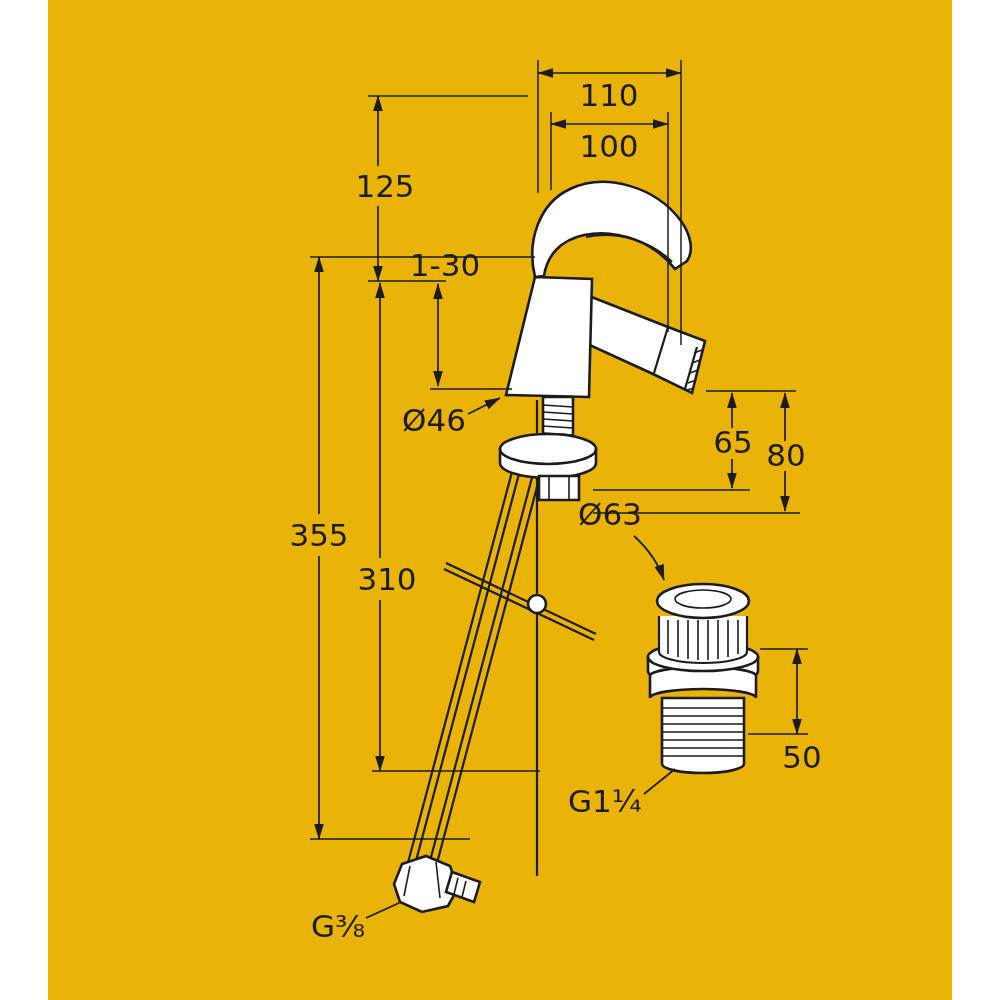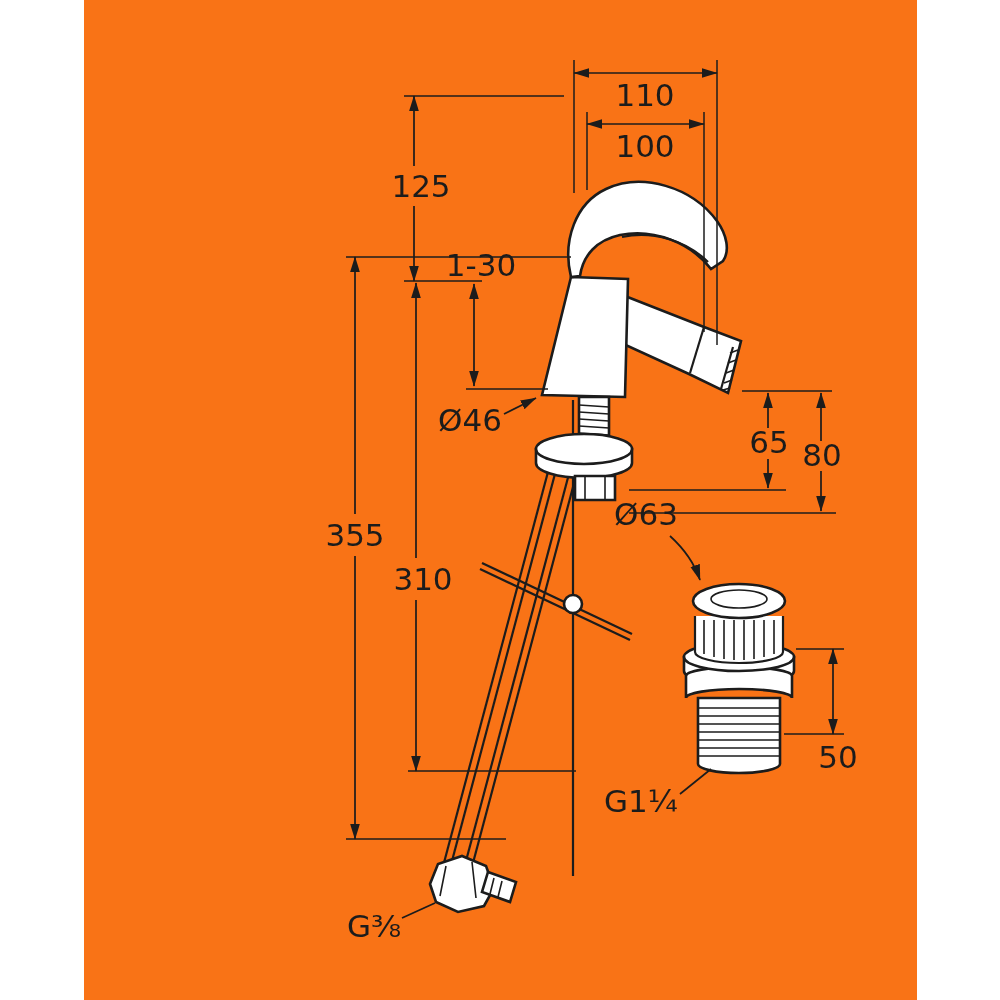--- a/index.html
+++ b/index.html
@@ -1,16 +1,16 @@
 <!DOCTYPE html>
 <html><head>
 <meta charset="utf-8">
 <style>
   html,body{margin:0;padding:0;background:#ffffff;}
-  .sheet{width:833px;height:1000px;position:relative;background:#f97316;margin:0 auto;}
+  .sheet{width:904px;height:1000px;position:relative;background:#eab308;margin:0 auto;}
   svg{display:block;}
   text{
     font-family:"DejaVu Sans","Liberation Sans",sans-serif;
     font-size:31px;
     fill:#1c1c1c;
   }
   .dim{stroke:#1c1c1c;stroke-width:1.7;fill:none;}
   .ext{stroke:#1c1c1c;stroke-width:1.5;fill:none;}
   .part{stroke:#1c1c1c;stroke-width:2.6;fill:#ffffff;}
   .pline{stroke:#1c1c1c;stroke-width:2.2;fill:none;}

